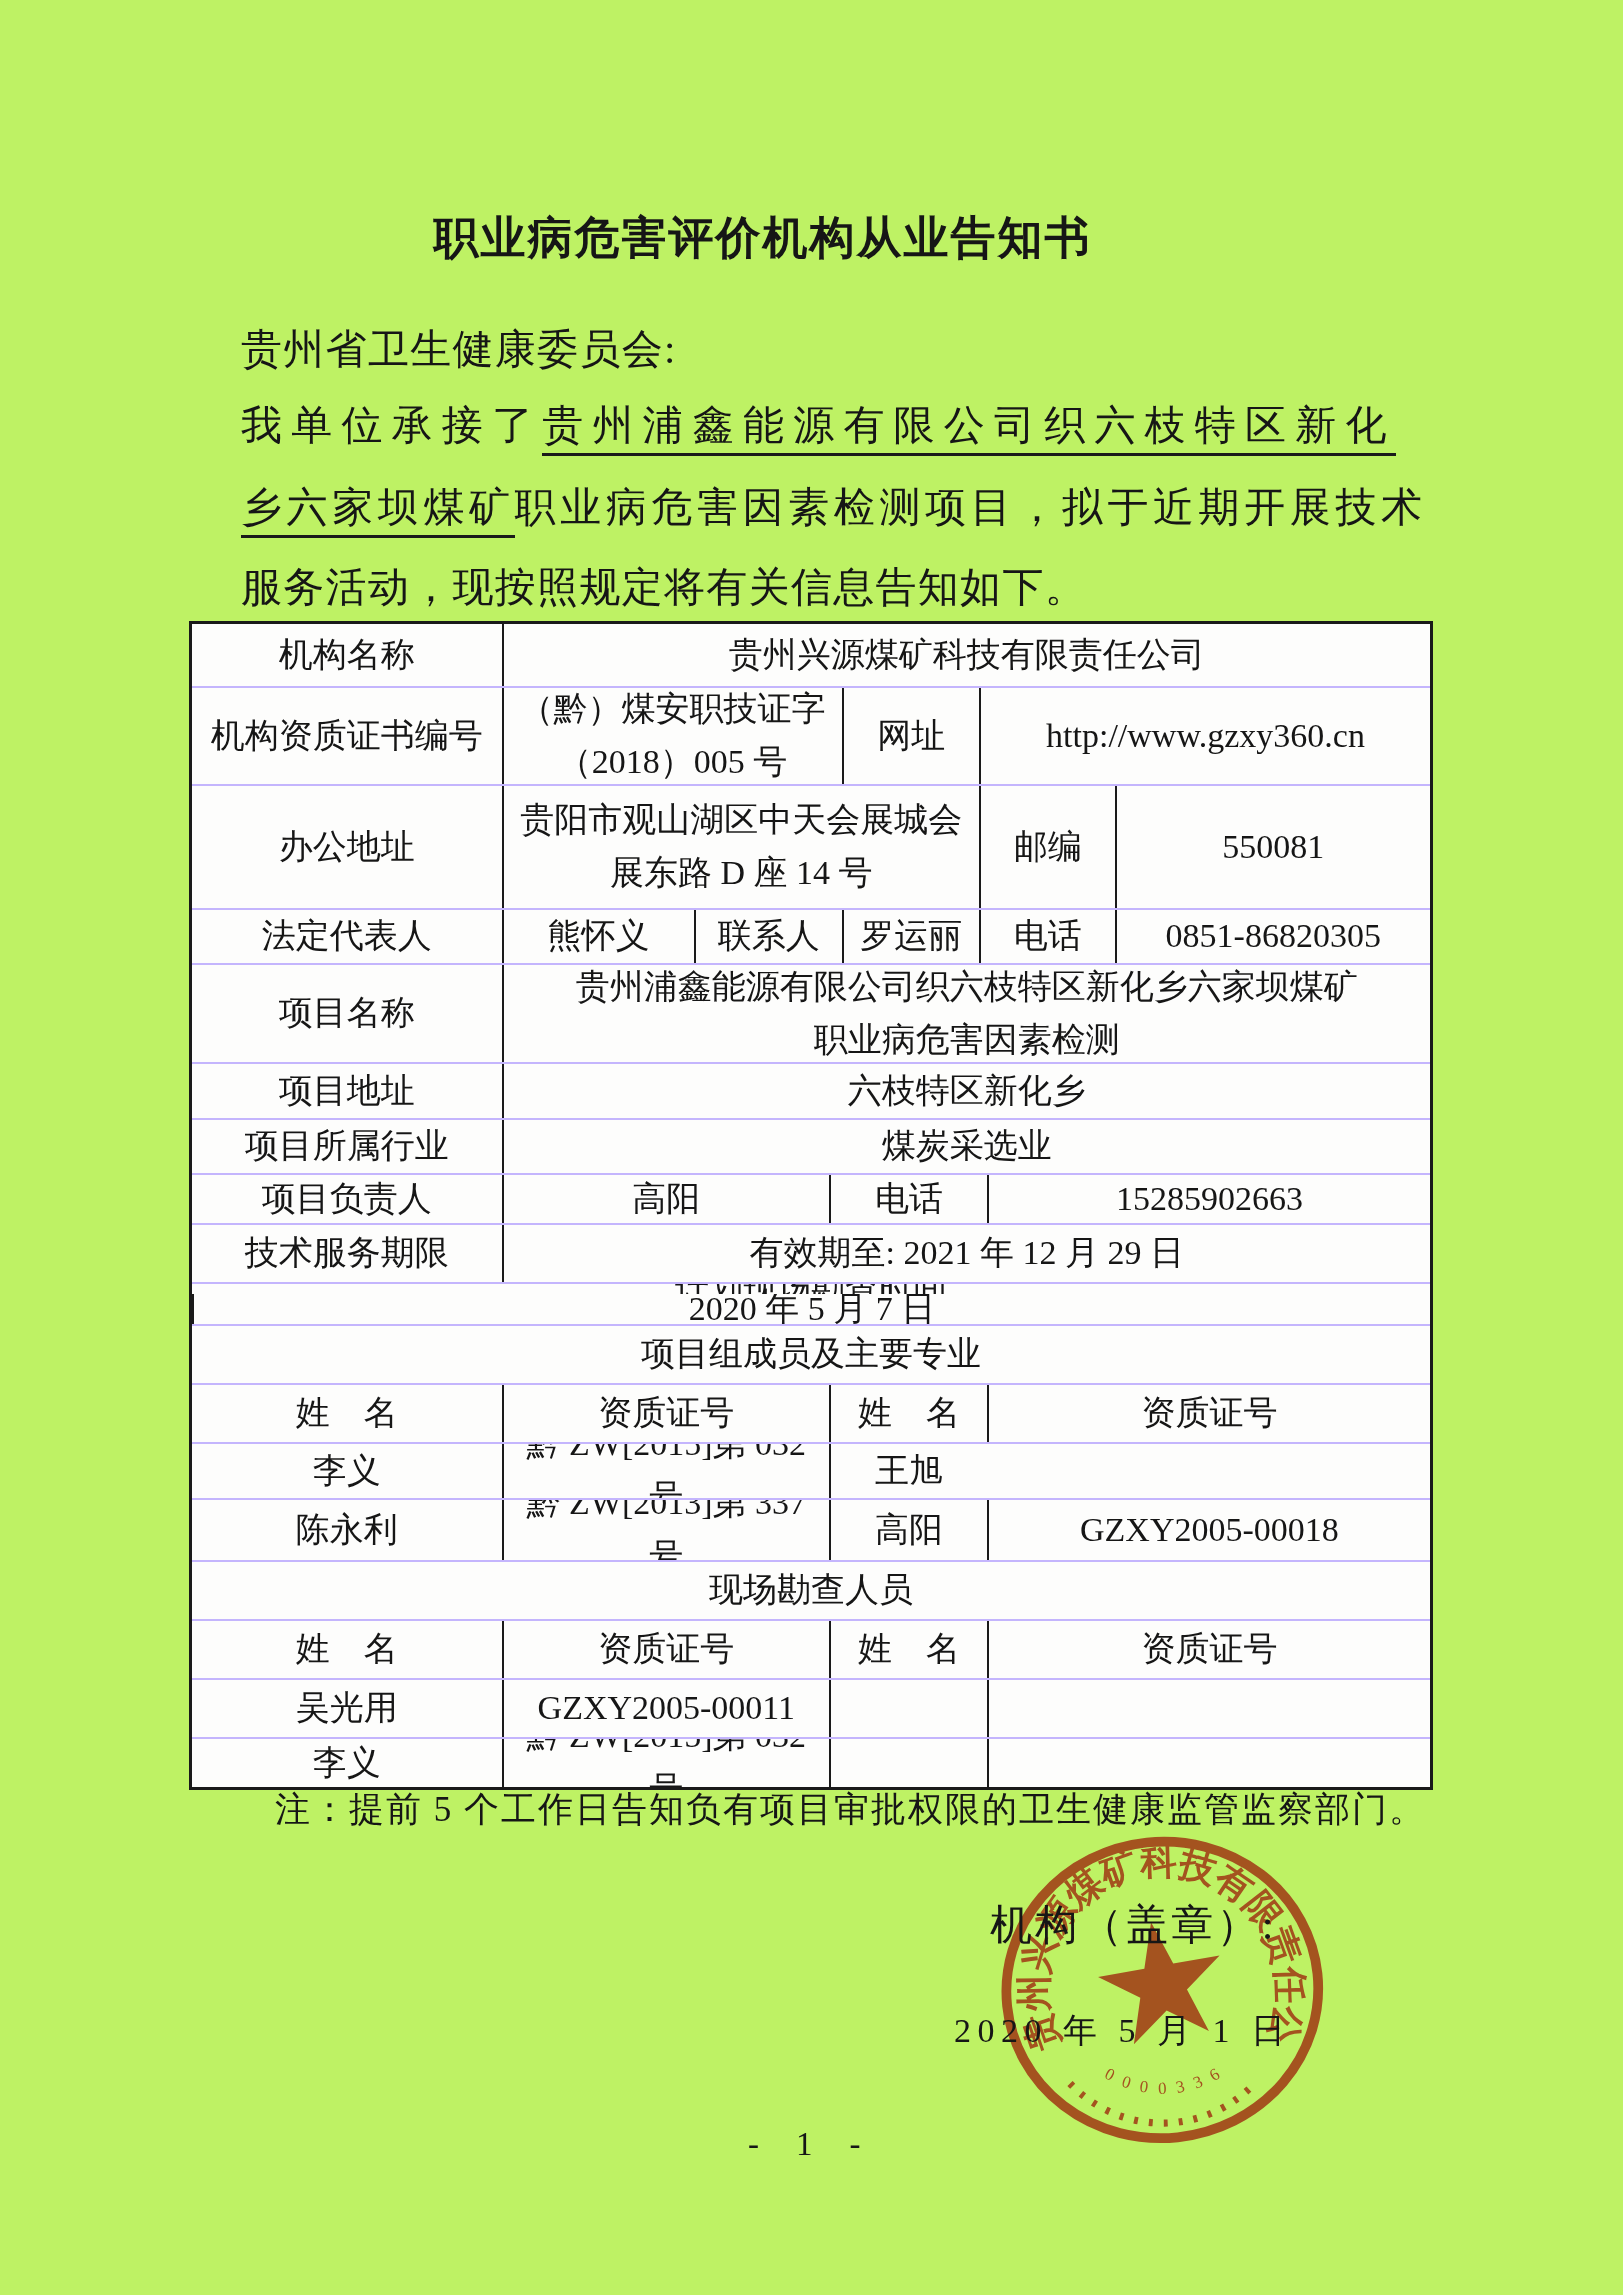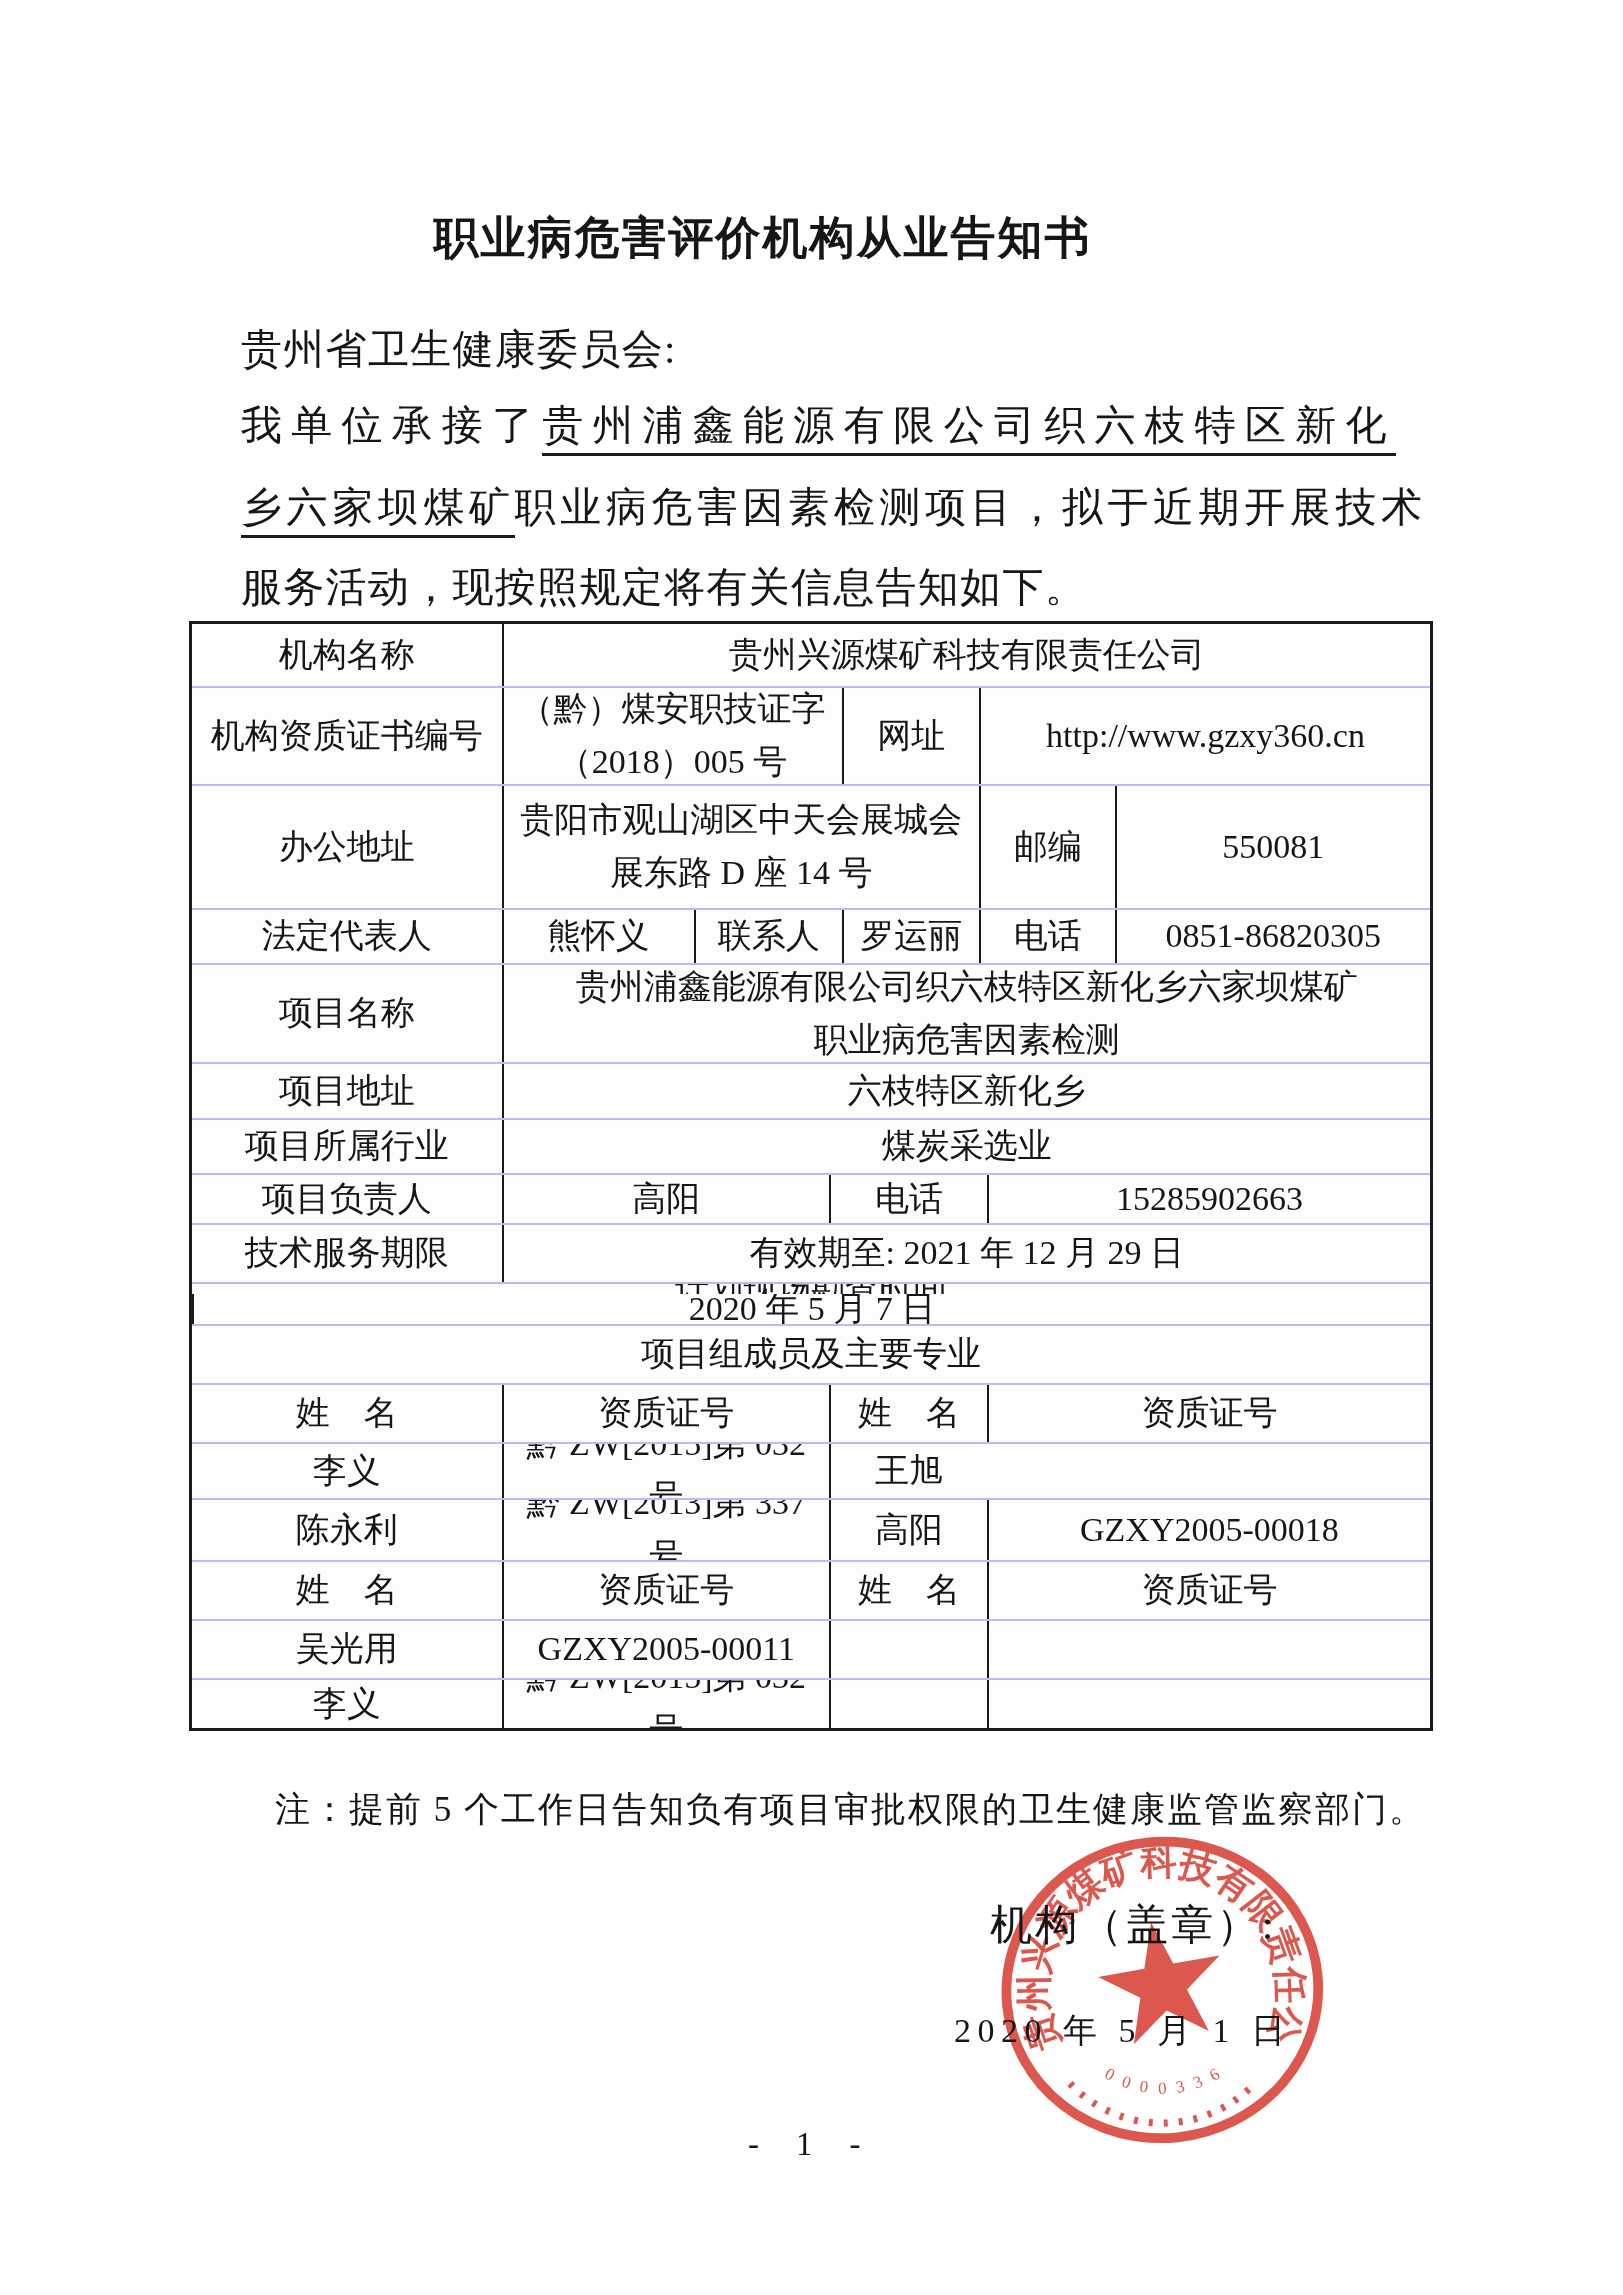--- a/index.html
+++ b/index.html
@@ -1,20 +1,20 @@
 <!DOCTYPE html>
 <html style="font-size:10.5px"><head>
 <meta charset="utf-8">
 <style>
   html,body{margin:0;padding:0;background:#9a9a9a;}
   .page{
     position:relative;
     width:1623px;height:2295px;
     margin:0 auto;
-    background:#ffffff;
+    background:#bef264;
     font-family:"Liberation Serif","DejaVu Serif",serif;
     color:#161616;
     overflow:hidden;
   }
   .abs{position:absolute;}
   .doc-title{
     top:208px;left:0;width:1525px;
     text-align:center;
     font-size:45px;font-weight:bold;
     letter-spacing:2px;
@@ -161,20 +161,23 @@
       <div class="trow" style="height: 56px;">
         <div class="tcell" style="flex: 0 0 25%;">李义</div>
         <div class="tcell" style="flex: 0 0 26.4737%;">黔 ZW[2015]第 032 号</div>
         <div class="tcell" style="flex: 0 0 12.7368%;">王旭</div>
       </div>
       <div class="trow" style="height: 62px;">
         <div class="tcell" style="flex: 0 0 25%;">陈永利</div>
         <div class="tcell" style="flex: 0 0 26.4737%;">黔 ZW[2013]第 337 号</div>
         <div class="tcell" style="flex: 0 0 12.7368%;">高阳</div>
         <div class="tcell" style="flex: 0 0 35.7895%;">GZXY2005-00018</div>
+      </div>
+      <div class="trow" style="height: 59px;">
+        <div class="tcell" style="flex: 0 0 100%;">现场勘查人员</div>
       </div>
       <div class="trow" style="height: 59px;">
         <div class="tcell" style="flex: 0 0 25%;">姓　名</div>
         <div class="tcell" style="flex: 0 0 26.4737%;">资质证号</div>
         <div class="tcell" style="flex: 0 0 12.7368%;">姓　名</div>
         <div class="tcell" style="flex: 0 0 35.7895%;">资质证号</div>
       </div>
       <div class="trow" style="height: 59px;">
         <div class="tcell" style="flex: 0 0 25%;">吴光用</div>
         <div class="tcell" style="flex: 0 0 26.4737%; text-align: center;">GZXY2005-00011</div>

